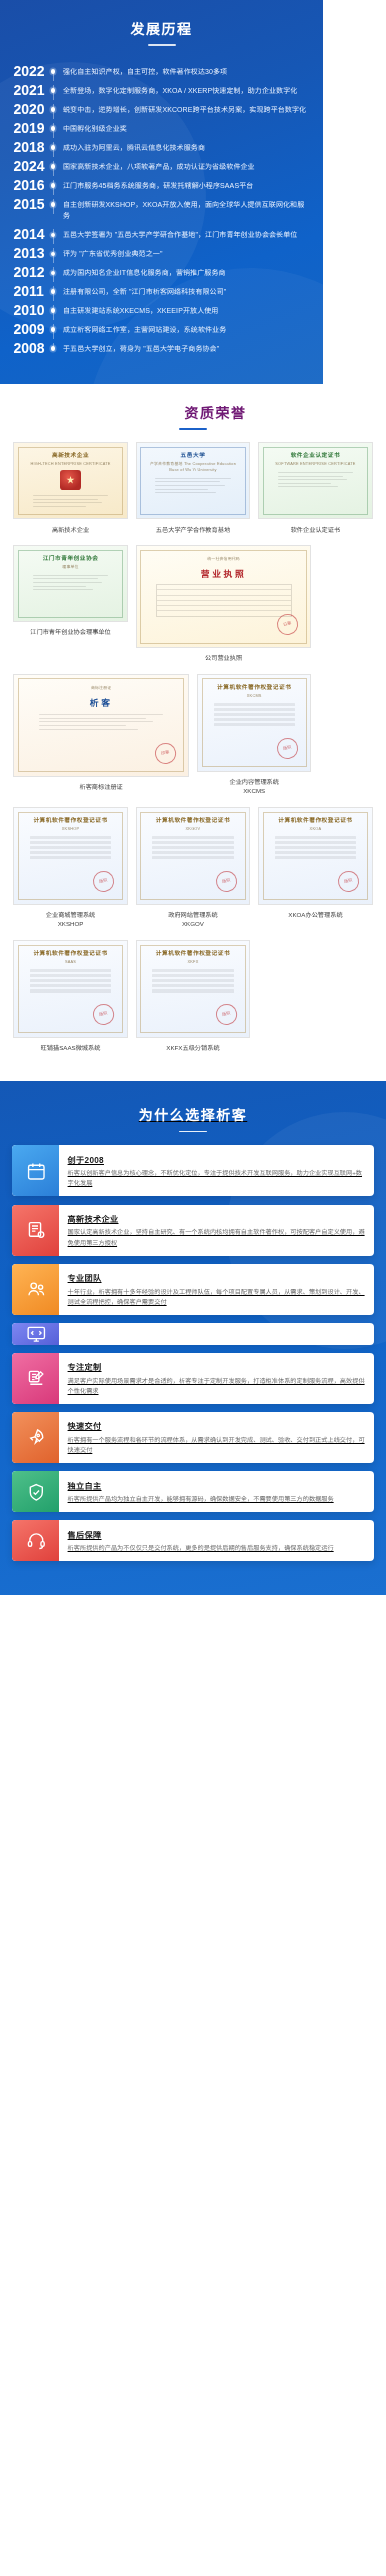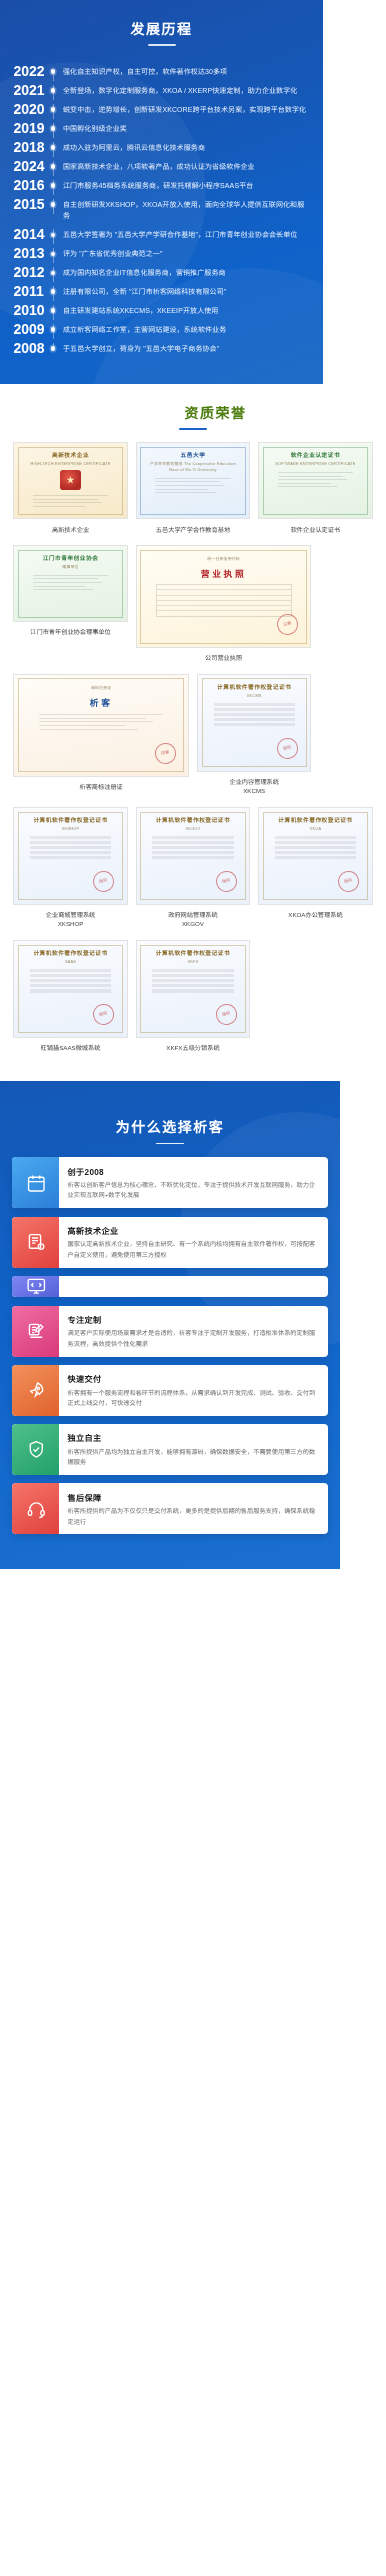--- a/index.html
+++ b/index.html
@@ -81,21 +81,21 @@
     letter-spacing: 0.1px;
   }
 
   
   .sec-honor {
     width: 386px;
     background: #ffffff;
     padding: 0 0 17.5px 0;
   }
   .honor-title-wrap { text-align: center; padding: 17.5px 0 12.4px; }
-  .honor-title-cn { font-size: 14px; color: #4d7c0f; font-weight: bold; letter-spacing: 1.5px; margin-left: 45px; }
+  .honor-title-cn { font-size: 14px; color: #701a75; font-weight: bold; letter-spacing: 1.5px; margin-left: 45px; }
   .honor-underline { width: 28px; height: 1.5px; background: #1b61c9; margin: 6.7px auto 0; border-radius: 1px; }
 
   .honor-grid {
     display: flex; flex-wrap: wrap;
     padding: 0 9.3px;
   }
   .honor-cell {
     width: 33.33%;
     padding: 0 4.1px 11.3px 4.1px;
     text-align: center;
@@ -182,24 +182,24 @@
     text-decoration: none;
   }
   .cert-grid-table u:last-child { border-bottom: none; }
   .honor-caption {
     margin-top: 5.2px; font-size: 6.2px; color: #444; line-height: 9.3px;
   }
   .honor-caption .cap2 { display: block; font-size: 6.2px; color: #444; }
 
   
   .sec-why {
-    width: 340px;
+    width: 386px;
     background: linear-gradient(170deg, #1458b6 0%, #0f63c8 45%, #1a6fd0 100%);
-    padding: 16px 0 26px 0;
-    position: relative; overflow: hidden;
+    padding: 4px 0 26px 0;
+    position: relative; overflow: hidden; text-decoration: underline;
   }
   .sec-why::before {
     content: "";
     position: absolute; right: -77px; top: 31px;
     width: 237px; height: 237px; border-radius: 50%;
     background: rgba(255,255,255,0.05);
   }
   .why-title-wrap { position: relative; z-index: 3; text-align: center; padding: 18.5px 0 13.4px; }
   .why-title-cn { font-size: 14px; color: #fff; font-weight: bold; letter-spacing: 1.5px; }
   .why-underline { width: 28px; height: 1.5px; background: #fff; margin: 6.7px auto 0; border-radius: 1px; opacity:.9; }
@@ -609,20 +609,36 @@
                 <circle cx="17.5" cy="17" r="3.2"></circle>
               </svg>
             </span>
           </div>
           <div class="why-body">
             <div class="why-h">高新技术企业</div>
             <div class="why-p">国家认定高新技术企业，坚持自主研究、有一个系统内核均拥有自主软件著作权，可按配客户自定义使用，避免使用第三方授权</div>
           </div>
         </div>
         <div class="why-card">
+          <div class="why-icon-col c3">
+            <span class="why-icon">
+              <svg viewBox="0 0 24 24">
+                <circle cx="9" cy="8" r="3.2"></circle>
+                <path d="M3.5 19c0-3.2 2.5-5.3 5.5-5.3s5.5 2.1 5.5 5.3"></path>
+                <circle cx="17" cy="9.5" r="2.4"></circle>
+                <path d="M15.5 14.5c2.8-.3 5 1.6 5 4.5"></path>
+              </svg>
+            </span>
+          </div>
+          <div class="why-body">
+            <div class="why-h">专业团队</div>
+            <div class="why-p">十年行业，析客拥有十多年经验的设计及工程师队伍，每个项目配置专属人员，从需求、策划到设计、开发、测试全流程把控，确保客户需要交付</div>
+          </div>
+        </div>
+        <div class="why-card">
           <div class="why-icon-col c4">
             <span class="why-icon">
               <svg viewBox="0 0 24 24">
                 <rect x="2.5" y="4" width="19" height="13" rx="1.8"></rect>
                 <path d="M9 20h6M12 17v3"></path>
                 <path d="M8.5 8.5L6.5 10.5l2 2M15.5 8.5l2 2-2 2"></path>
               </svg>
             </span>
           </div>
         </div>

